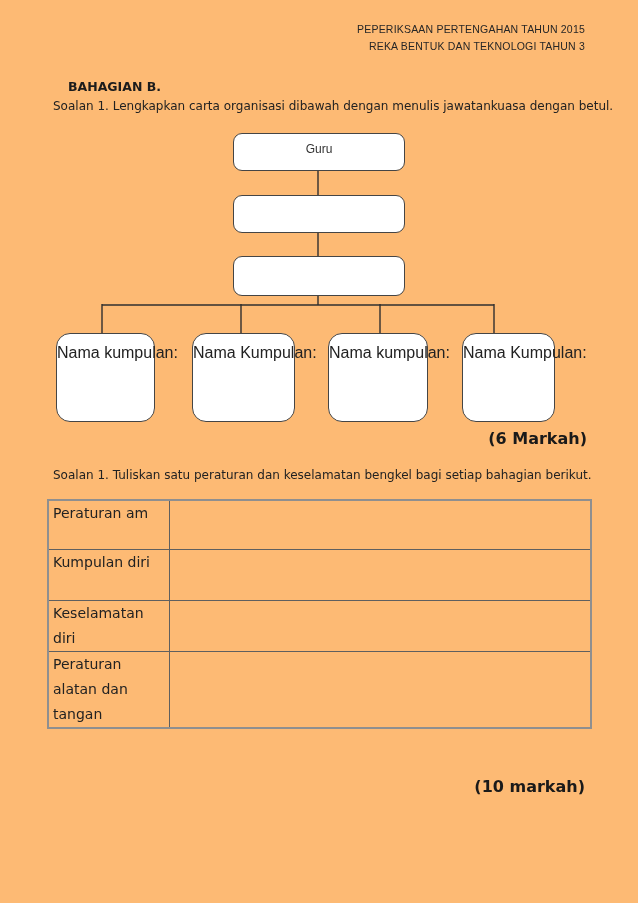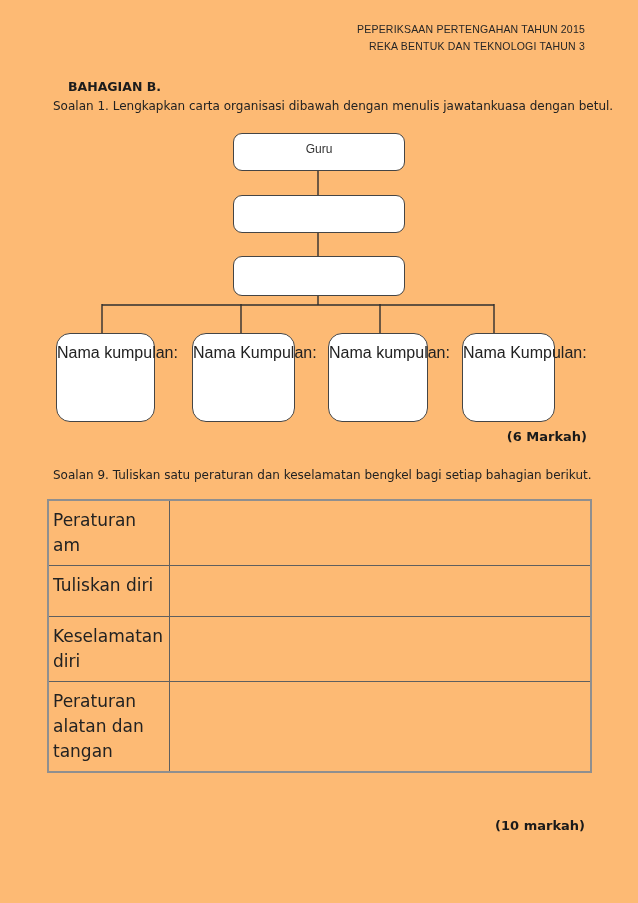--- a/index.html
+++ b/index.html
@@ -39,31 +39,31 @@
   .obox-g4{left:462px;top:208px;width:93px;height:89px;}
   .obox .root-label{
     display:block;text-align:center;margin-top:8px;
     font-family:"Liberation Sans",sans-serif;font-size:12px;color:#333;
   }
   .obox .group-label{
     display:block;text-align:center;margin-top:10px;
     font-family:"Liberation Sans",sans-serif;font-size:16px;color:#222;white-space:nowrap;
   }
   
-  .marks{position:absolute;font-size:13px;font-weight:bold;color:#1a1a1a;}
+  .marks{position:absolute;font-size:16px;font-weight:bold;color:#1a1a1a;}
   .marks1{top:429px;right:51px;}
-  .marks2{top:777px;right:53px;margin-top:41px;}
+  .marks2{top:777px;right:53px;}
   
   .answer-table{
     position:absolute;left:47px;top:499px;border-collapse:collapse;
     border:2px solid #8f8f8f;table-layout:fixed;
   }
   .answer-table td{
     border:1px solid #5f5f5f;vertical-align:top;box-sizing:border-box;
-    font-size:17px;color:#222;padding:7px 4px;line-height:25px;
+    font-size:14px;color:#222;padding:0 4px;line-height:25px;
   }
   .answer-table td.lbl{width:121px;}
   .answer-table td.ans{width:422px;}
   .r1{height:49px;}.r2{height:49px;}.r3{height:51px;}.r4{height:50px;margin-left:16px;}.r5{height:46px;}
 </style>
 </head>
 <body>
 
 <div class="page">
 
@@ -109,30 +109,30 @@
     <div class="obox group obox-g3">
       <span class="group-label">Nama kumpulan:</span>
     </div>
     <div class="obox group obox-g4">
       <span class="group-label">Nama Kumpulan:</span>
     </div>
   </div>
 
   <div class="marks marks1">(6 Markah)</div>
 
-  <div class="question-text q2">Soalan 9. Tuliskan satu peraturan dan keselamatan bengkel bagi setiap bahagian berikut.</div>
+  <div class="question-text q2">Soalan 1. Tuliskan satu peraturan dan keselamatan bengkel bagi setiap bahagian berikut.</div>
 
   <table class="answer-table">
     <tbody>
         <tr class="r1">
       <td class="lbl">Peraturan am</td>
       <td class="ans"></td>
     </tr>
     <tr class="r3">
-      <td class="lbl">Tuliskan diri</td>
+      <td class="lbl">Kumpulan diri</td>
       <td class="ans"></td>
     </tr>
     <tr class="r4">
       <td class="lbl">Keselamatan diri</td>
       <td class="ans"></td>
     </tr>
     <tr class="r5">
       <td class="lbl">Peraturan alatan dan tangan</td>
       <td class="ans"></td>
     </tr>

